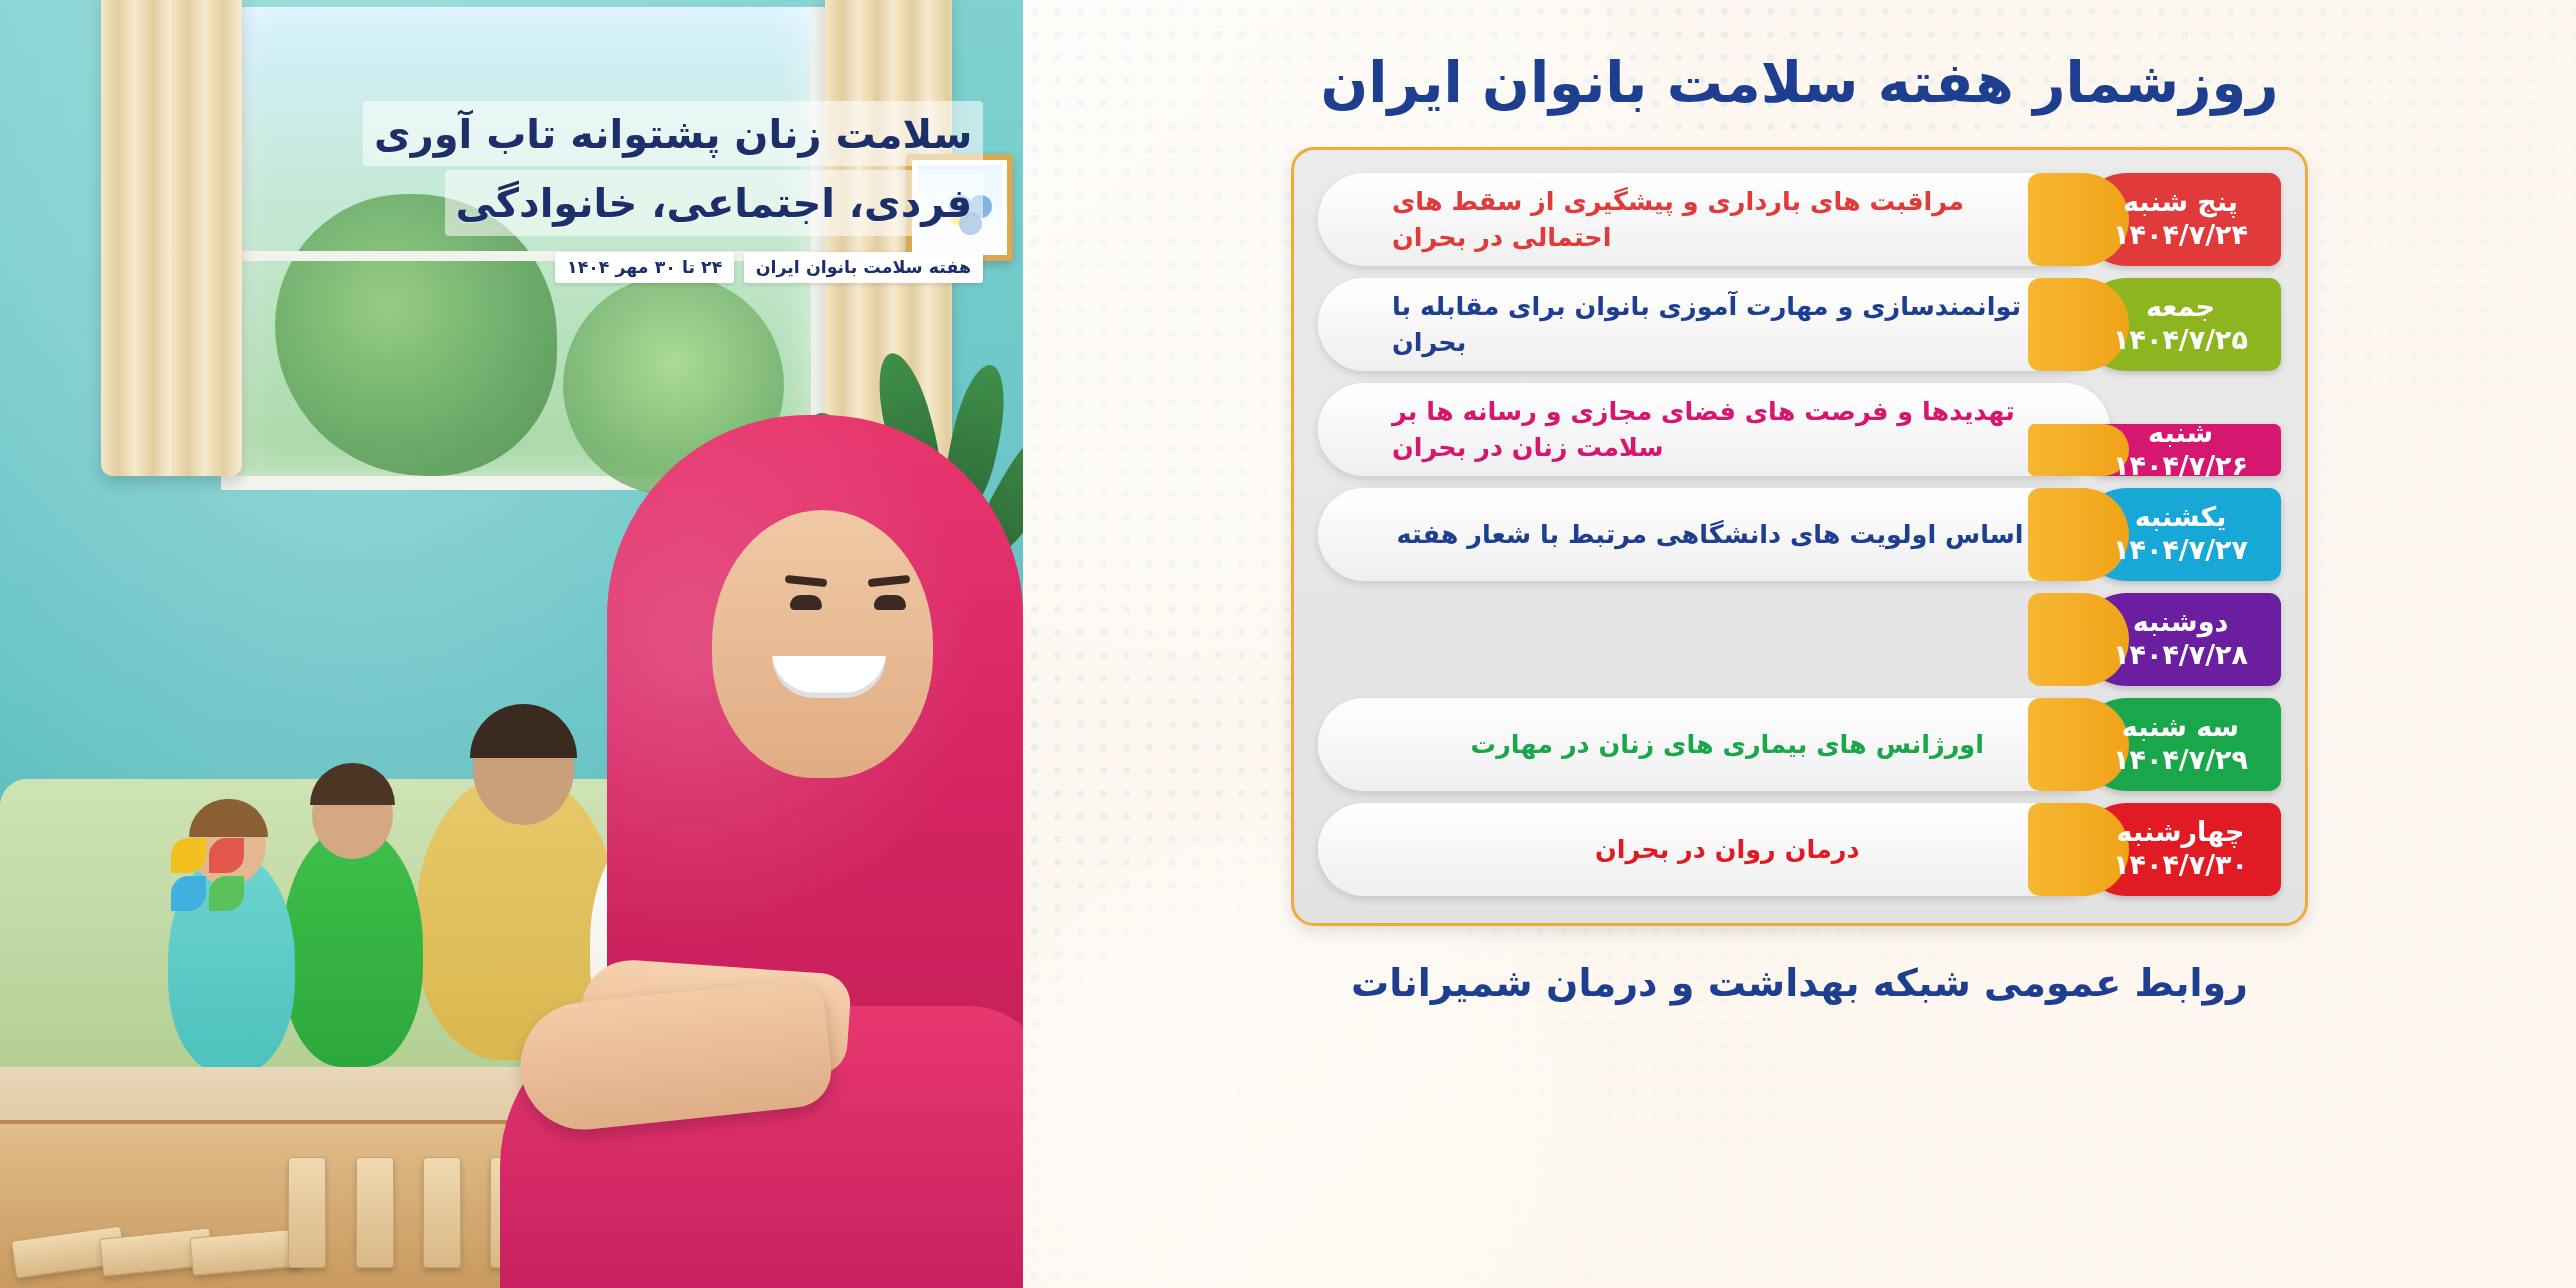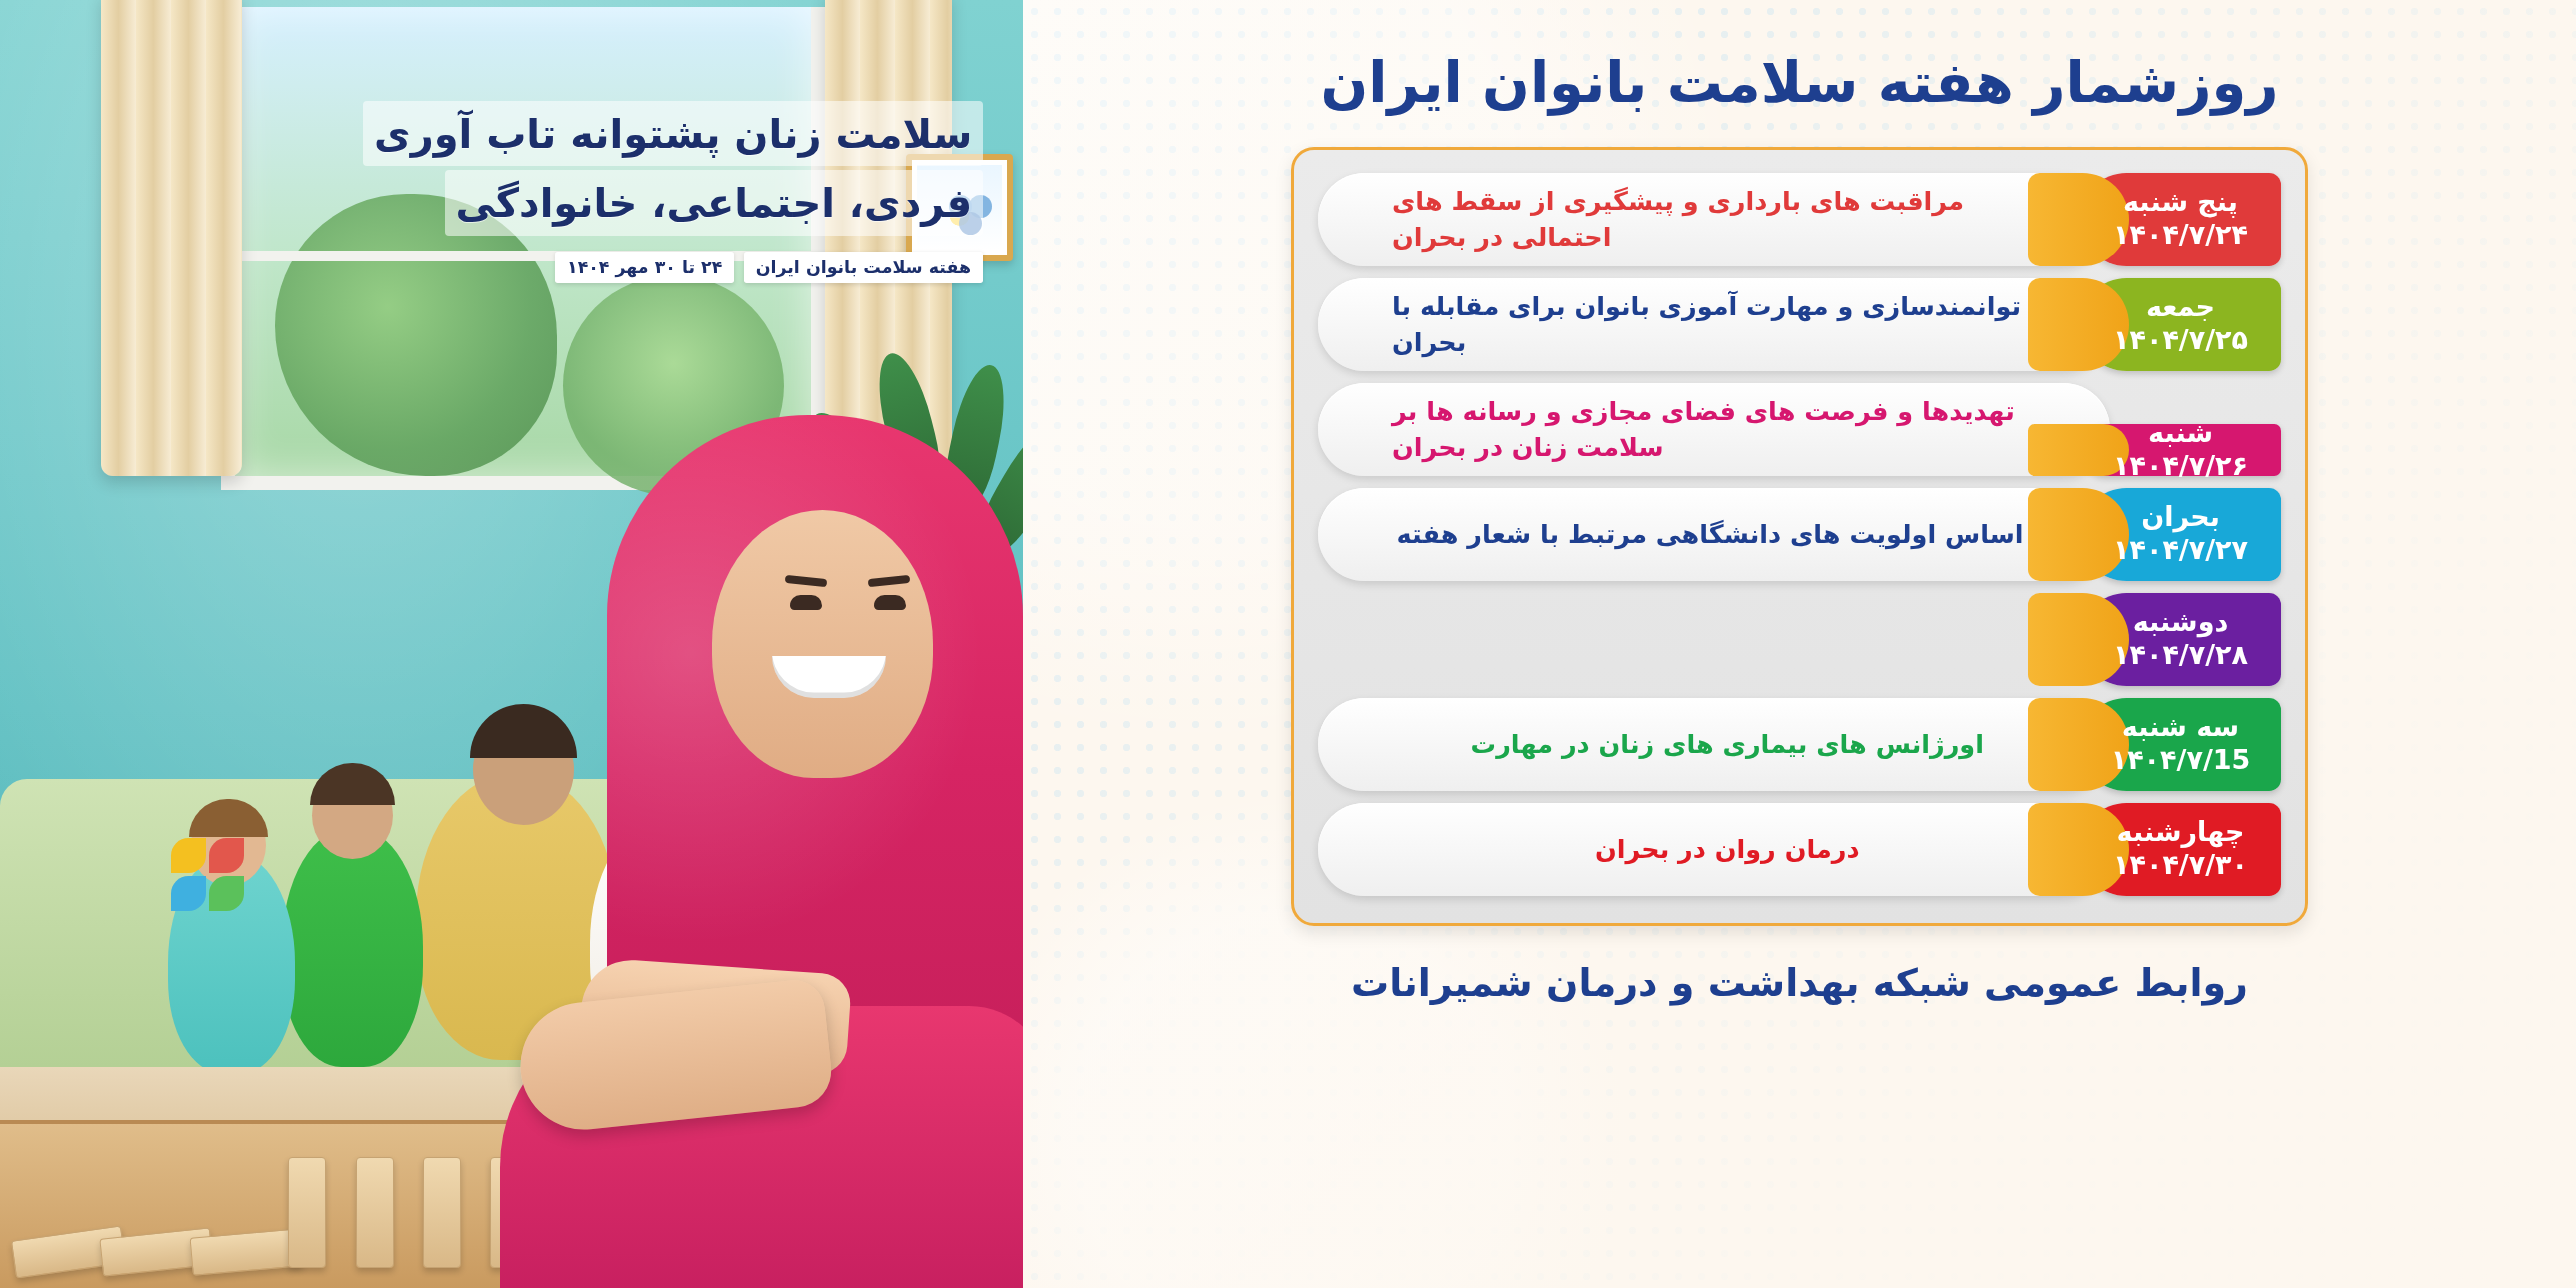--- a/index.html
+++ b/index.html
@@ -430,35 +430,35 @@
         </div>
         <div class="row">
           <div class="date-tag" style="background: linear-gradient(rgb(214, 23, 111), rgb(214, 23, 111)); margin-top: 41px;">
             <div class="dow">شنبه</div>
             <div class="dnum">۱۴۰۴/۷/۲۶</div>
           </div>
           <div class="desc" style="color: rgb(214, 23, 111);">تهدیدها و فرصت های فضای مجازی و رسانه ها بر سلامت زنان در بحران</div>
         </div>
         <div class="row">
           <div class="date-tag" style="background: linear-gradient(rgb(24, 168, 216), rgb(24, 168, 216));">
-            <div class="dow">بحران</div>
+            <div class="dow">یکشنبه</div>
             <div class="dnum">۱۴۰۴/۷/۲۷</div>
           </div>
           <div class="desc" style="color: rgb(30, 63, 143);">بر اساس اولویت های دانشگاهی مرتبط با شعار هفته</div>
         </div>
         <div class="row">
           <div class="date-tag" style="background: linear-gradient(rgb(107, 31, 160), rgb(107, 31, 160));">
             <div class="dow">دوشنبه</div>
             <div class="dnum">۱۴۰۴/۷/۲۸</div>
           </div>
         </div>
         <div class="row">
           <div class="date-tag" style="background: linear-gradient(rgb(26, 166, 75), rgb(26, 166, 75));">
             <div class="dow">سه شنبه</div>
-            <div class="dnum">۱۴۰۴/۷/15</div>
+            <div class="dnum">۱۴۰۴/۷/۲۹</div>
           </div>
           <div class="desc" style="color: rgb(26, 166, 75);">اورژانس های بیماری های زنان در مهارت</div>
         </div>
         <div class="row">
           <div class="date-tag" style="background: linear-gradient(rgb(224, 27, 36), rgb(224, 27, 36));">
             <div class="dow">چهارشنبه</div>
             <div class="dnum">۱۴۰۴/۷/۳۰</div>
           </div>
           <div class="desc" style="color: rgb(224, 27, 36);">درمان روان در بحران</div>
         </div>

